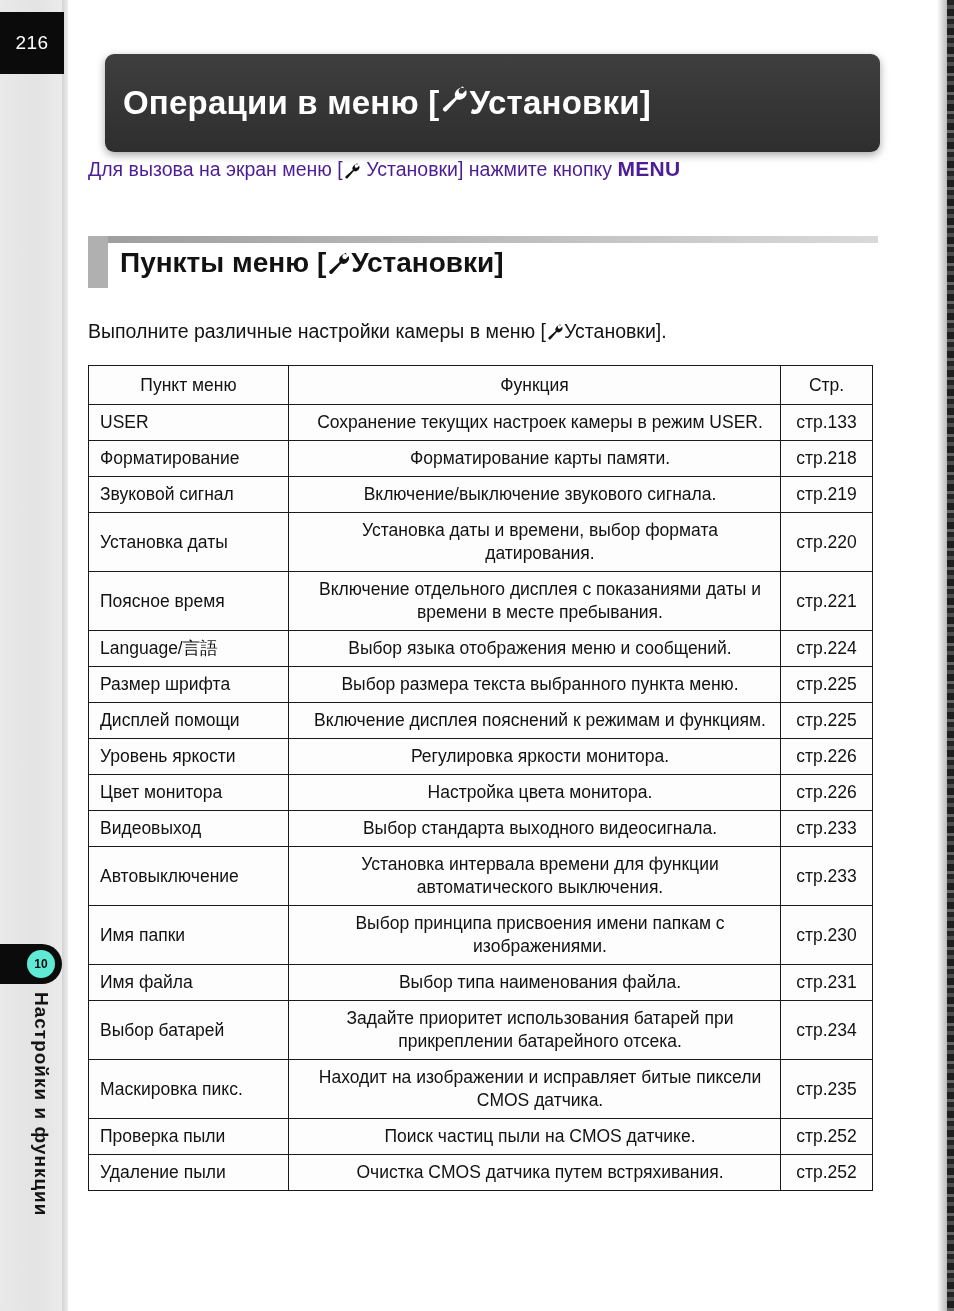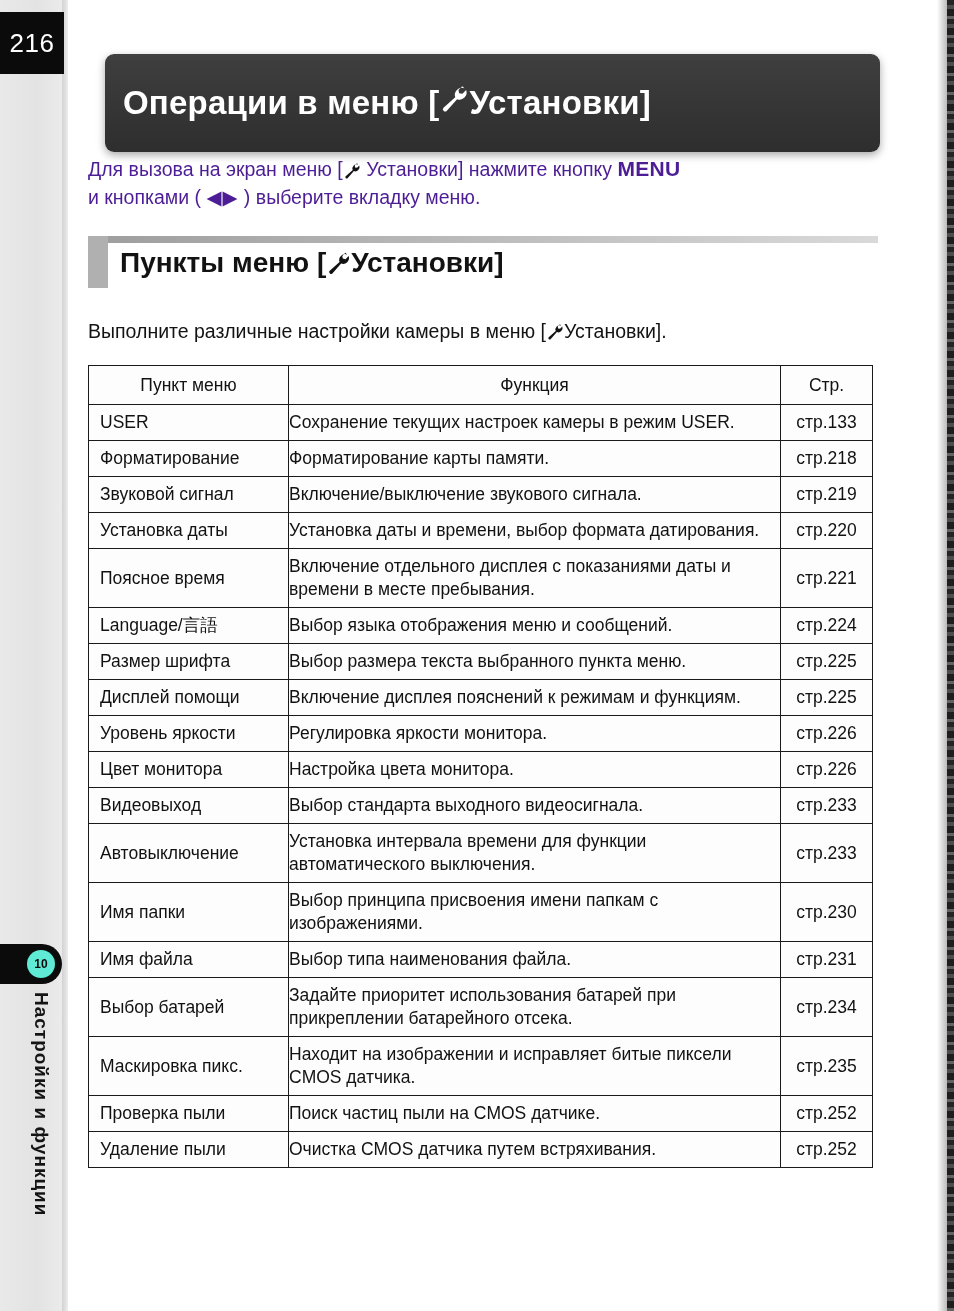--- a/index.html
+++ b/index.html
@@ -56,21 +56,21 @@
   
   .page-number-block {
     position: absolute;
     left: 0; top: 12px;
     width: 64px; height: 62px;
     background: #0b0b0b;
     color: #ffffff;
     display: flex;
     align-items: center;
     justify-content: center;
-    font-size: 26px;
+    font-size: 19px;
     letter-spacing: .5px;
   }
 
   
   .chapter-tab {
     position: absolute;
     left: 0; top: 944px;
     width: 62px; height: 40px;
     background: #0b0b0b;
     border-radius: 0 20px 20px 0;
@@ -215,21 +215,21 @@
   .menu-table th {
     text-align: center;
     font-weight: normal;
     height: 30px;
     padding: 4px 6px;
   }
   .col-item   { width: 200px; }
   .col-func   { width: 492px; }
   .col-page   { width: 92px;  }
   .menu-table td.cell-item { text-align: left;   padding-left: 11px; }
-  .menu-table td.cell-func { text-align: left;   padding-left: 0; }
+  .menu-table td.cell-func { text-align: center;   padding-left: 20px; }
   .menu-table td.cell-page { text-align: center; white-space: nowrap; }
   .footnote-mark {
     font-size: 11px;
     vertical-align: super;
     letter-spacing: 0;
   }
 </style>
 </head>
 <body>
 
@@ -257,23 +257,20 @@
     </span>
     <span> Установки]</span>
   </div>
 </div>
 
 <div class="intro-paragraph">
   <div>
     <span>Для вызова на экран меню [</span><span class="wrench-icon"><svg width="18" height="18" viewBox="0 0 24 24" style="vertical-align:-3px">
           <path fill="#131313" d="M20.3 3.4a5.6 5.6 0 0 0-6.0 1.3 5.6 5.6 0 0 0-1.3 5.9L3.6 19.0a1.6 1.6 0 0 0 0 2.3l0.2 0.2a1.6 1.6 0 0 0 2.3 0l8.4-9.4a5.6 5.6 0 0 0 5.9-1.3 5.6 5.6 0 0 0 1.3-6.0l-3.0 3.0-2.6-0.5-0.5-2.6 3.0-3.0z"></path>
         </svg></span><span> Установки] нажмите кнопку </span><span class="strongkey">MENU</span>
-  </div>
-  <div>
-    <span>и кнопками ( </span><span class="arrow-pair">◀▶</span><span> ) выберите вкладку меню.</span>
   </div>
 </div>
 
 <div class="section-heading-wrap">
   <div class="section-rule"></div>
   <div class="section-marker"></div>
   <div class="section-heading-text">
     <span>Пункты меню [</span>
       <span class="wrench-icon"><svg width="25" height="25" viewBox="0 0 24 24" style="vertical-align:-4px">
           <path fill="#121212" d="M20.3 3.4a5.6 5.6 0 0 0-6.0 1.3 5.6 5.6 0 0 0-1.3 5.9L3.6 19.0a1.6 1.6 0 0 0 0 2.3l0.2 0.2a1.6 1.6 0 0 0 2.3 0l8.4-9.4a5.6 5.6 0 0 0 5.9-1.3 5.6 5.6 0 0 0 1.3-6.0l-3.0 3.0-2.6-0.5-0.5-2.6 3.0-3.0z"></path>

